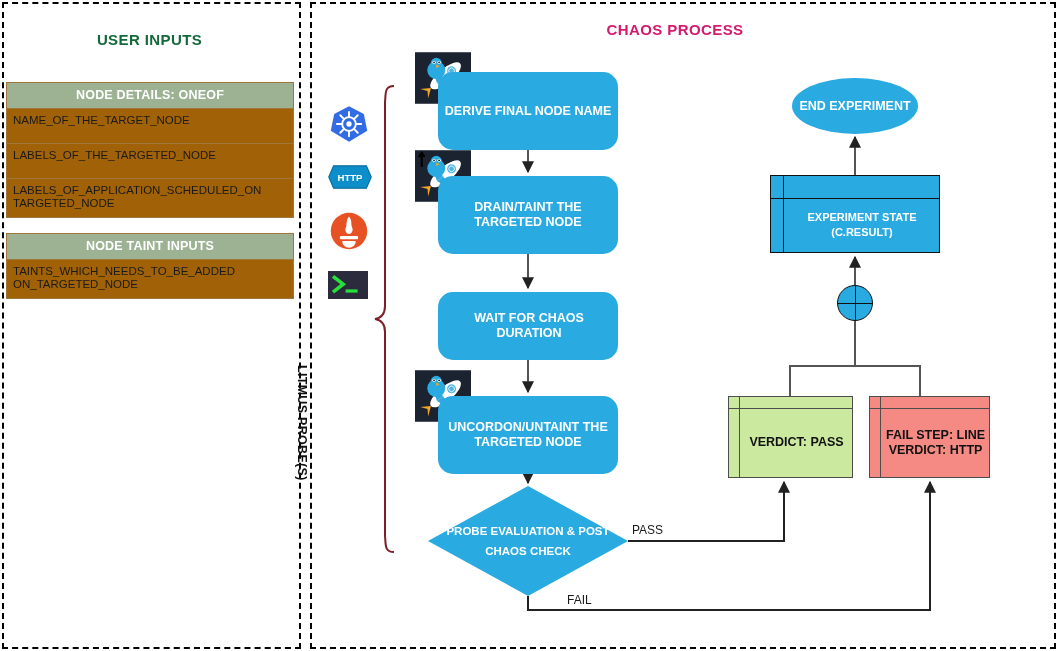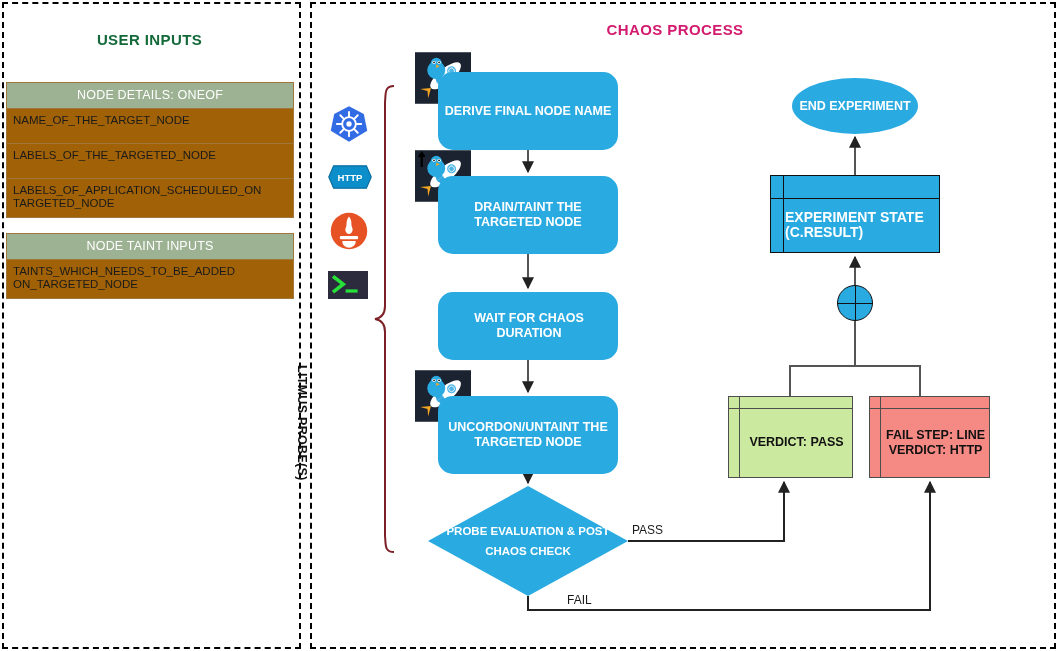--- a/index.html
+++ b/index.html
@@ -41,21 +41,21 @@
 
   
   .in-table {
     position: absolute;
     box-sizing: border-box;
     border: 1px solid #a0763a;
   }
   .in-head {
     background: #9cb293;
     color: #ffffff;
-    font-weight: normal;
+    font-weight: bold;
     font-size: 12.5px;
     text-align: center;
     padding: 5px 4px 6px 4px;
     box-sizing: border-box;
     border-bottom: 1px solid #a0763a;
     letter-spacing: .2px;
   }
   .in-row {
     background: #a16207;
     color: #1a1a1a;
@@ -135,22 +135,22 @@
     position: absolute; left: 12px; top: 0; bottom: 0; width: 0;
     border-left: 1.5px solid #111111;
   }
   #box-state .top-bar {
     position: absolute; left: 0; right: 0; top: 22px; height: 0;
     border-top: 1.5px solid #111111;
   }
   #box-state .slabel {
     position: absolute; left: 14px; right: 0; top: 22px; bottom: 0;
     display: flex; align-items: center; justify-content: center;
-    color: #ffffff; font-weight: bold; font-size: 14px;
-    line-height: 15px;
+    color: #ffffff; font-weight: bold; font-size: 11px;
+    text-align: center; line-height: 15px;
   }
 
   
   .verdict-box {
     position: absolute;
     border: 1.5px solid #4d4d4d;
     box-sizing: border-box;
   }
   .verdict-box .v-side {
     position: absolute; left: 10px; top: 0; bottom: 0; width: 0;

